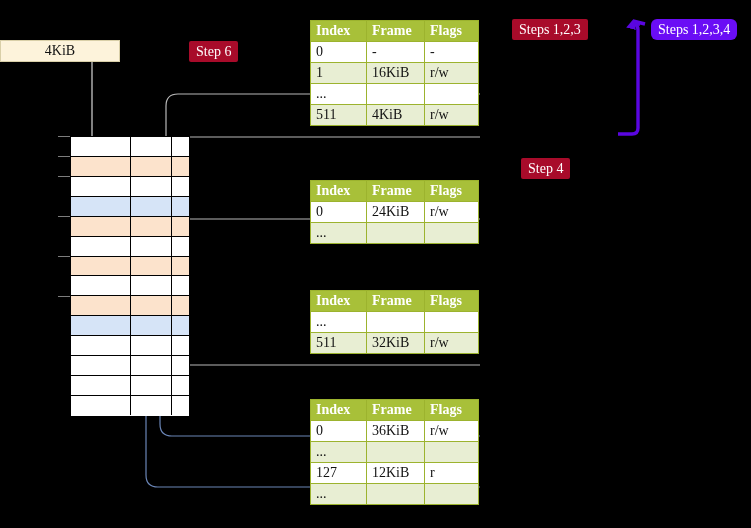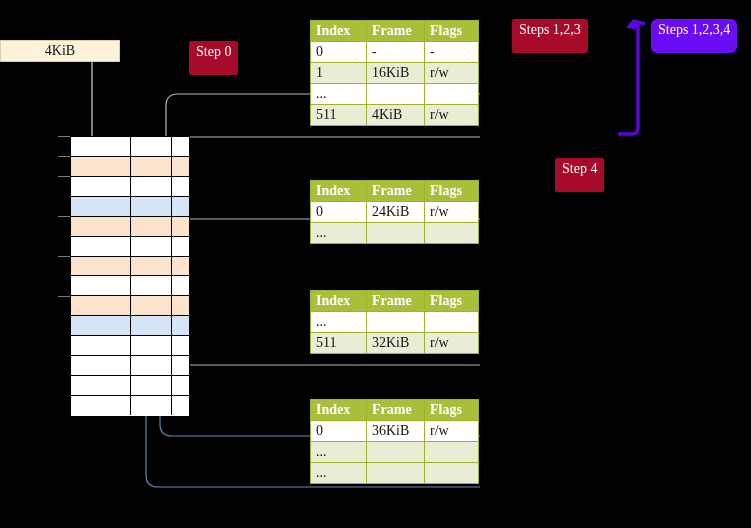--- a/index.html
+++ b/index.html
@@ -15,21 +15,21 @@
     font-family: "Liberation Serif", "DejaVu Serif", serif;
     overflow: hidden;
   }
 
   
   .badge {
     position: absolute;
     color: #ffffff;
     font-size: 14px;
     line-height: 1;
-    padding: 4px 7px 16px 7px;
+    padding: 4px 7px 3px 7px;
     white-space: nowrap;
     border-radius: 2px;
     font-family: "Liberation Serif", "DejaVu Serif", serif;
   }
   .badge.crimson { background: #a80b2a; }
   .badge.violet  { background: #6a0df5; border-radius: 6px; }
 
   
   .kib-box {
     position: absolute;
@@ -145,27 +145,27 @@
 
     <path d="M 480,487 L 158,487 Q 146,487 146,475 L 146,216" fill="none" stroke="#6a85b6" stroke-width="1.2"></path>
     <path d="M 146,216 L 146,210" fill="none" stroke="#6a85b6" stroke-width="1.2" marker-end="url(#arrBlueUp)"></path>
 
     <path d="M 618,134 L 632,134 Q 638,134 638,128 L 638,30 Q 638,24 632,24 L 640,24" fill="none" stroke="#5a06e0" stroke-width="3.4"></path>
     <path d="M 645,24 L 633,21" fill="none" stroke="#5a06e0" stroke-width="3.4" marker-end="url(#arrViolet)"></path>
   </svg>
 
   <div class="kib-box" style="left:0px; top:40px; width:120px; height:22px;">4KiB</div>
 
-  <div class="badge crimson" style="left:189px; top:41px;">Step 0</div>
+  <div class="badge crimson" style="left:189px; top:41px;">Step 6</div>
 
   <div class="badge crimson" style="left:512px; top:19px;">Steps 1,2,3</div>
 
   <div class="badge violet" style="left:651px; top:19px;">Steps 1,2,3,4</div>
 
-  <div class="badge crimson" style="left:521px; top:158px;margin-left:34px;">Step 4</div>
+  <div class="badge crimson" style="left:521px; top:158px;">Step 4</div>
 
   <div class="mem-grid" id="mem-grid" style="left:70px; top:136px; width:120px; height:279px;">
       <div class="mem-row white" style="height: 19.9286px;"></div>
       <div class="mem-row orange" style="height: 19.9286px;"></div>
       <div class="mem-row white" style="height: 19.9286px;"></div>
       <div class="mem-row blue" style="height: 19.9286px;"></div>
       <div class="mem-row orange" style="height: 19.9286px;"></div>
       <div class="mem-row white" style="height: 19.9286px;"></div>
       <div class="mem-row orange" style="height: 19.9286px;"></div>
       <div class="mem-row white" style="height: 19.9286px;"></div>
@@ -275,20 +275,25 @@
         <tr>
           <td class="col-index">0</td>
           <td class="col-frame">36KiB</td>
           <td class="col-flags">r/w</td>
         </tr>
         <tr class="alt">
           <td class="col-index">...</td>
           <td class="col-frame"></td>
           <td class="col-flags"></td>
         </tr>
+        <tr>
+          <td class="col-index">127</td>
+          <td class="col-frame">12KiB</td>
+          <td class="col-flags">r</td>
+        </tr>
         <tr class="alt">
           <td class="col-index">...</td>
           <td class="col-frame"></td>
           <td class="col-flags"></td>
         </tr>
       </tbody>
     </table>
 
 </div>
 

